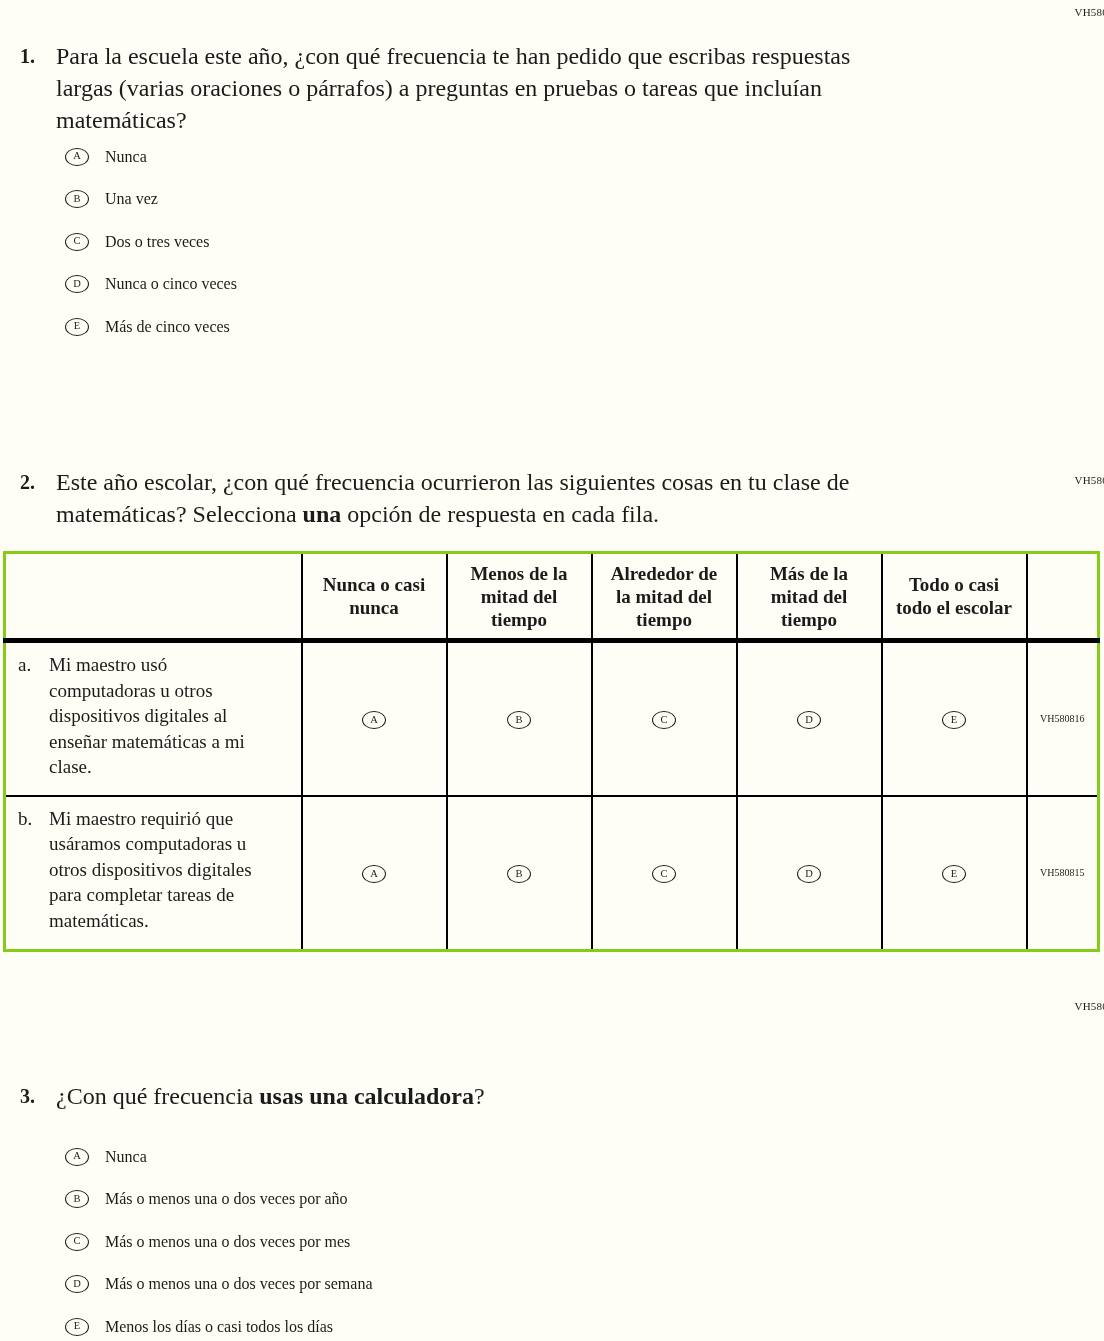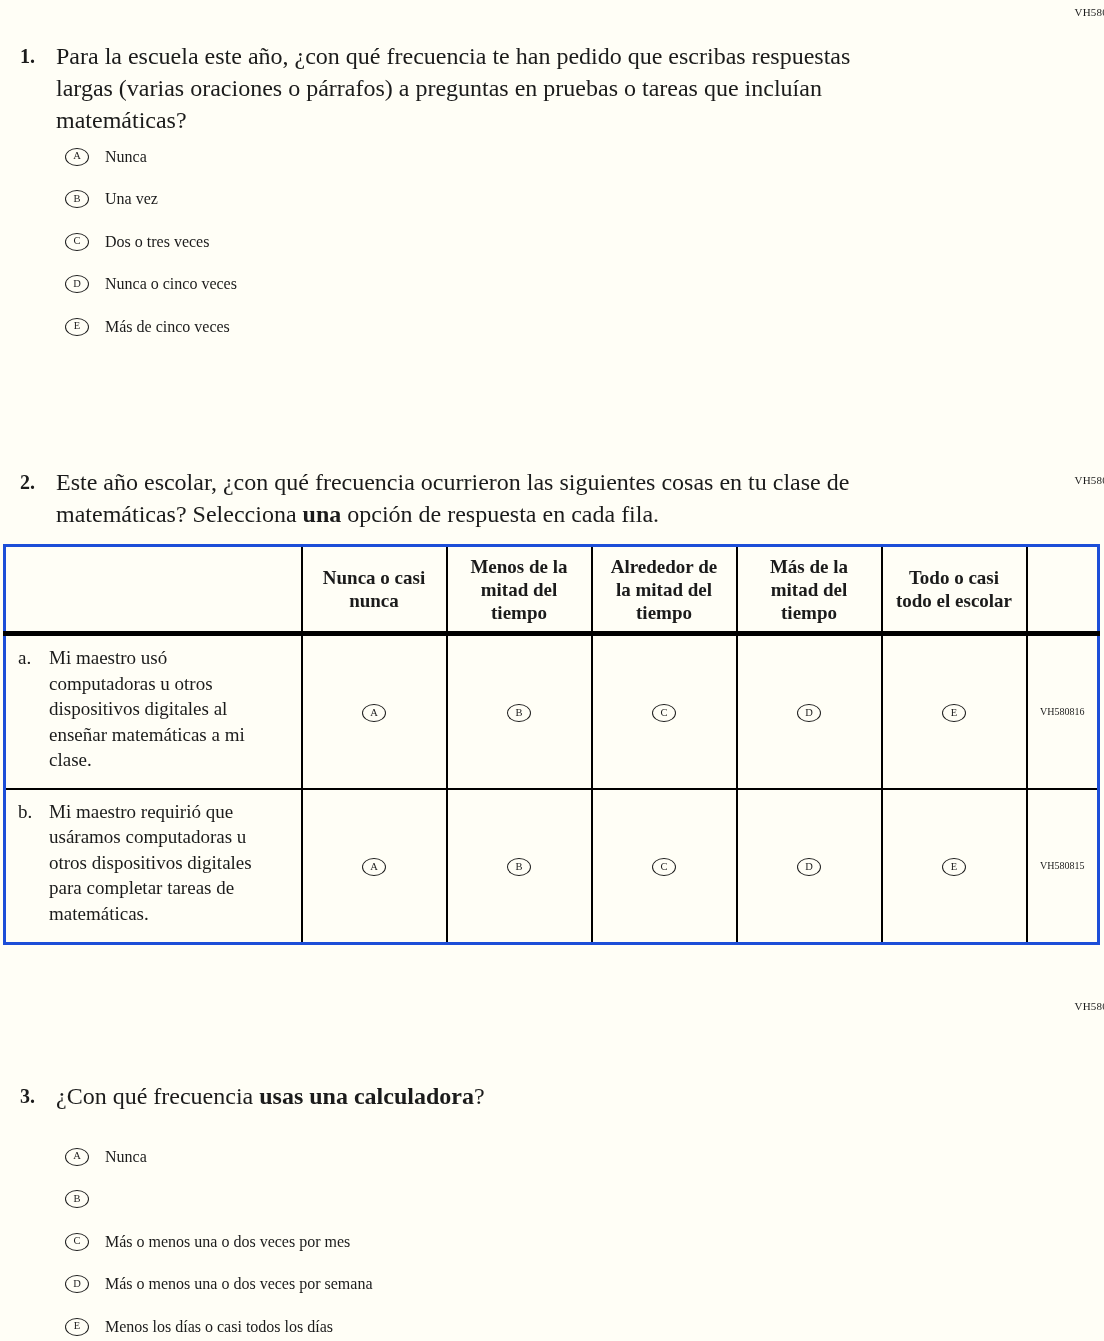--- a/index.html
+++ b/index.html
@@ -46,21 +46,22 @@
     font-size:10.5px;line-height:1;
     background:transparent;
     cursor:pointer;
   }
 
   .q2table{position:absolute;top:544px;left:3px}
   table{
     border-collapse:collapse;
     table-layout:fixed;
     width:1094px;
-    border:3px solid #1d4ed8;
+    border:3px solid #84cc16;
+    margin-top:7px;
   }
   th,td{border:2.5px solid #000}
   thead th{border-bottom:5px solid #000}
   thead tr{height:88px}
   tbody tr{height:155px}
   th{
     font-size:19px;line-height:23px;font-weight:bold;
     text-align:center;vertical-align:middle;
     padding:6px 12px;
   }
@@ -185,20 +186,21 @@
       <div class="qnum">3.</div>
       <div class="qtext"><span>¿Con qué frecuencia </span><b>usas una calculadora</b><span>?</span></div>
     </div>
     <div class="opts">
       <div class="opt">
         <span class="bub">A</span>
         <span class="opt-label">Nunca</span>
       </div>
       <div class="opt">
         <span class="bub">B</span>
+        <span class="opt-label">Más o menos una o dos veces por año</span>
       </div>
       <div class="opt">
         <span class="bub">C</span>
         <span class="opt-label">Más o menos una o dos veces por mes</span>
       </div>
       <div class="opt">
         <span class="bub">D</span>
         <span class="opt-label">Más o menos una o dos veces por semana</span>
       </div>
       <div class="opt">

